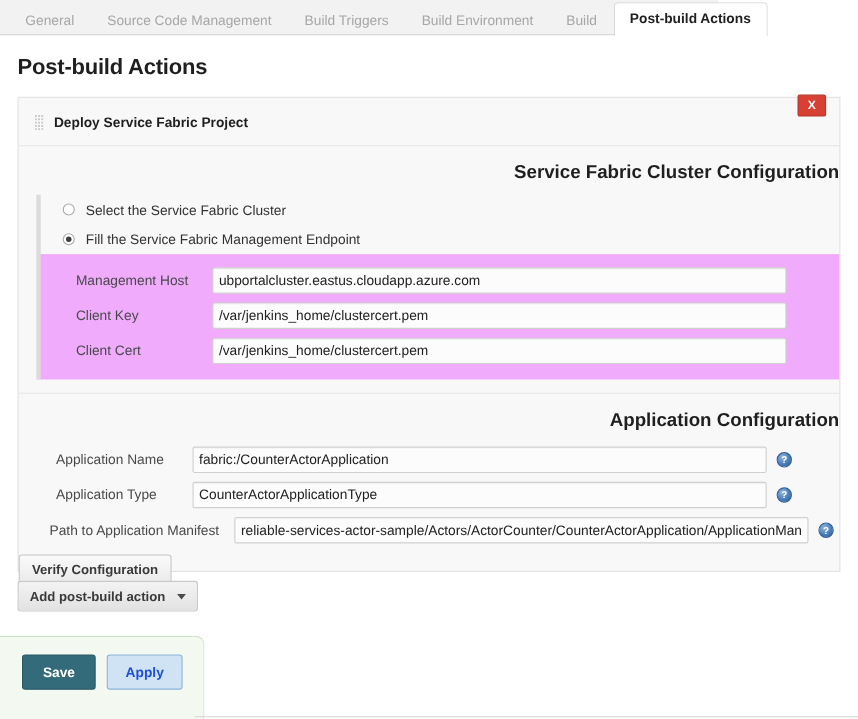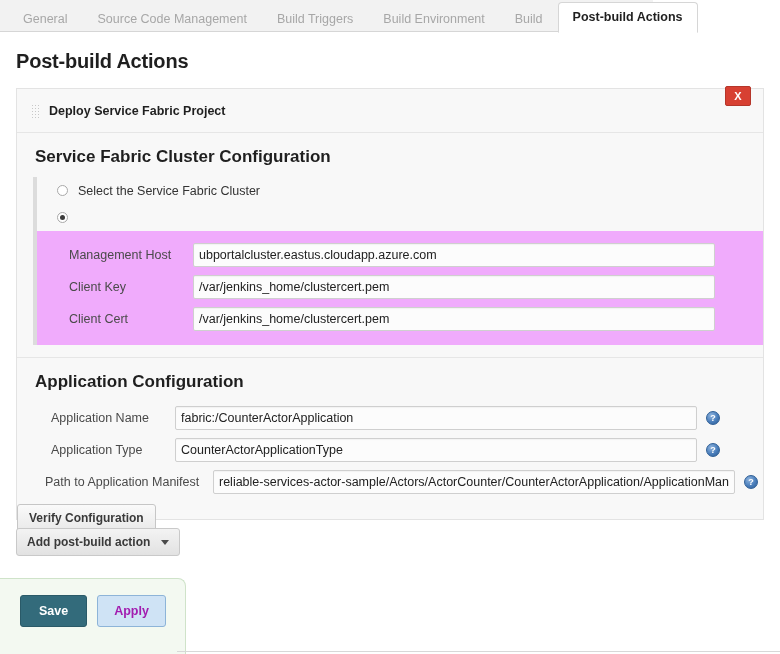--- a/index.html
+++ b/index.html
@@ -57,21 +57,21 @@
   .block-title { font-size: 12.5px; font-weight: bold; color: #1f1f1f; }
   .close-btn {
     position: absolute; right: 12px; top: -3px; width: 26px; height: 20px;
     background: #d74032; border: 1px solid #b5362a; border-radius: 2px;
     color: #fff; font-size: 11px; font-weight: bold; line-height: 18px; text-align: center;
     cursor: pointer; box-sizing: border-box;
   }
 
   
   .section-title {
-    font-size: 17px; font-weight: bold; color: #1f1f1f; padding: 14px 0 10px 18px;
+    font-size: 17px; font-weight: bold; color: #1f1f1f; padding: 14px 0 10px 18px; text-align: right;
   }
   .hr { height: 1px; background: #e6e6e6; margin: 0; }
 
   
   .group {
     position: relative; margin-left: 8px; padding-left: 10px;
   }
   .group::before {
     content: ""; position: absolute; left: 8px; top: 0; bottom: 0; width: 4px;
     background: #dcdcdc;
@@ -137,21 +137,21 @@
     background: #f3f9f1; border: 1px solid #cfe3c9; border-left: none; border-bottom: none;
     border-top-right-radius: 8px; box-sizing: border-box;
   }
   .footer-btns { display: flex; gap: 10px; padding: 16px 0 0 20px; }
   .btn-save {
     background: #336b7b; border: 1px solid #2a5a68; border-radius: 3px; color: #fff;
     font-size: 12.5px; font-weight: bold; padding: 8px 18px; cursor: pointer;
     font-family: "Liberation Sans", sans-serif;
   }
   .btn-apply {
-    background: #cfe3f5; border: 1px solid #8db4d8; border-radius: 3px; color: #a21caf;
+    background: #cfe3f5; border: 1px solid #8db4d8; border-radius: 3px; color: #1d4ed8;
     font-size: 12.5px; font-weight: bold; padding: 8px 16px; cursor: pointer;
     font-family: "Liberation Sans", sans-serif;
   }
   .page-bg {
     position: absolute; left: 0; top: 32px; width: 780px; height: 622px; background: #fafafa; z-index: -1;
   }
   .bottom-rule { position:absolute; left:177px; top:651px; width:603px; height:1px; background:#d8d8d8; }
 </style>
 </head>
 <body>
@@ -182,20 +182,21 @@
 
     <div class="section-title">Service Fabric Cluster Configuration</div>
 
     <div class="group">
       <div class="radio-row">
         <span class="radio"></span>
         <span>Select the Service Fabric Cluster</span>
       </div>
       <div class="radio-row">
         <span class="radio checked"></span>
+        <span>Fill the Service Fabric Management Endpoint</span>
       </div>
 
       <div class="group-inner">
         <div class="frow">
           <div class="flabel">Management Host</div>
           <input class="finput" style="width: 522px;" value="ubportalcluster.eastus.cloudapp.azure.com">
         </div>
         <div class="frow">
           <div class="flabel">Client Key</div>
           <input class="finput" style="width: 522px;" value="/var/jenkins_home/clustercert.pem">

